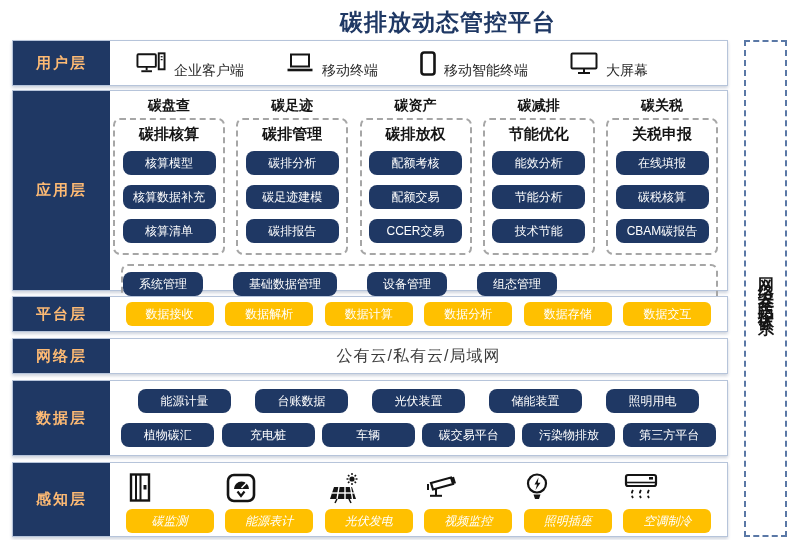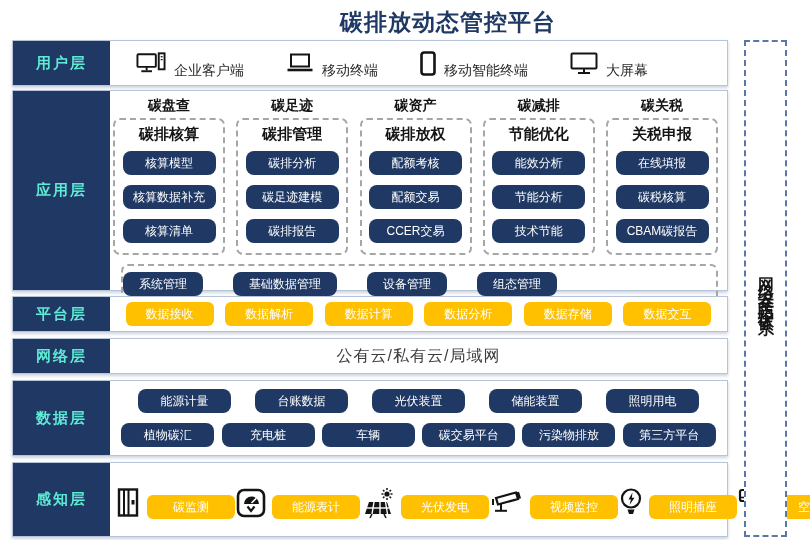--- a/index.html
+++ b/index.html
@@ -6,21 +6,21 @@
   html,body { width:810px; height:540px; background:#fff; overflow:hidden;
               font-family:"Liberation Sans","DejaVu Sans",sans-serif; }
   .stage { position:relative; width:810px; height:540px; background:#fff; }
 
   .title { position:absolute; top:7px; left:90px; width:716px; text-align:center;
            font-size:23px; font-weight:bold; color:#1F3864; letter-spacing:1px; }
 
   .layer-row { position:absolute; left:12px; width:716px; display:flex;
                background:#fff; border:1px solid #b6c4da;
                box-shadow:0 2px 3px rgba(31,56,100,.22); }
-  .layer-label { flex:0 0 97px; background:#1F3864; color:#5eead4; font-weight:bold;
+  .layer-label { flex:0 0 97px; background:#1F3864; color:#fdba74; font-weight:bold;
                  font-size:15px; display:flex; align-items:center; justify-content:center;
                  letter-spacing:2px; }
   .layer-content { flex:1; position:relative; }
 
   
   .row-user { top:40px; height:46px; }
   .user-items { height:100%; display:flex; align-items:center; gap:42px; padding-left:26px; }
   .user-item { display:flex; align-items:center; gap:8px; }
   .user-item .lbl { font-size:14px; color:#2b2b2b;margin-top:15px; }
 
@@ -57,21 +57,21 @@
   
   .row-data { top:380px; height:76px; }
   .data-rows { height:100%; display:flex; flex-direction:column; justify-content:center; gap:10px; }
   .data-row { display:flex; justify-content:space-evenly; padding:0 4px; }
   .data-row .btn-navy { width:93px; }
 
   
   .row-perception { top:462px; height:75px; }
   .sense-items { height:100%; display:flex; justify-content:space-evenly; align-items:center;
                  padding:2px 4px 0; }
-  .sense-item { display:flex; align-items:flex-end; gap:5px; }
+  .sense-item { display:flex; flex-direction:column; align-items:flex-start; gap:5px;font-style:italic; }
   .sense-item .icon { height:36px; display:flex; align-items:flex-end; justify-content:center; }
 
   .icon svg { display:block; }
 
   
   .security-box { position:absolute; left:744px; top:40px; width:43px; height:497px;
                   border:2px dashed #5a78a6; background:#fff; display:flex;
                   align-items:center; justify-content:center; }
   .security-text { writing-mode:vertical-rl; font-size:16px; font-weight:bold;
                    color:#141414; letter-spacing:6px; }

